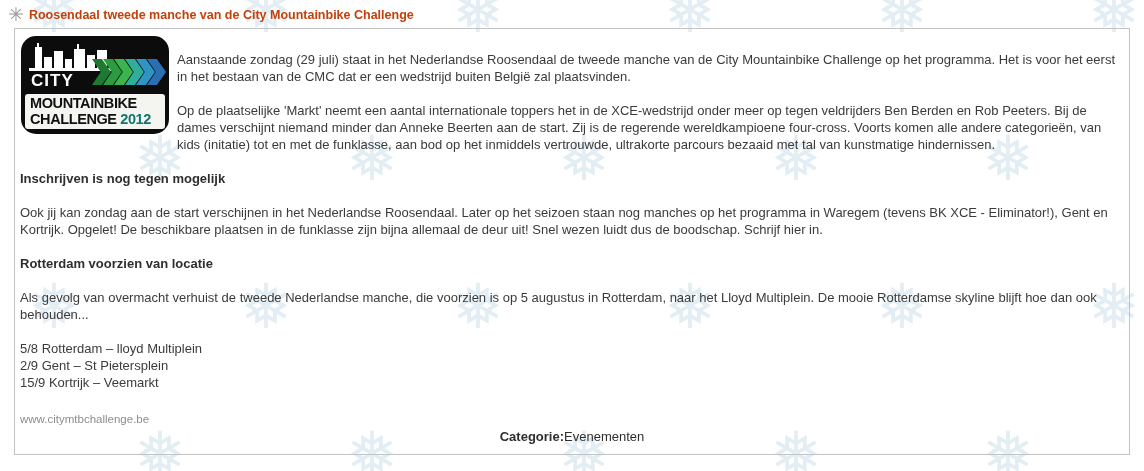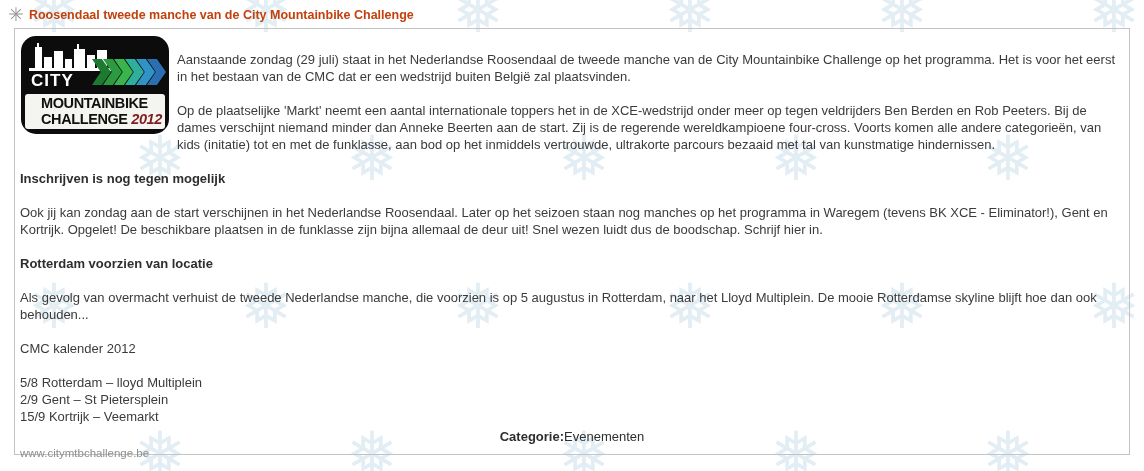--- a/index.html
+++ b/index.html
@@ -44,25 +44,25 @@
     clip-path:polygon(0% 0%,52% 0%,100% 50%,52% 100%,0% 100%,46% 50%);
   }
   .chevrons i:nth-child(1){background:#1f7a31;}
   .chevrons i:nth-child(2){background:#2c9a40;}
   .chevrons i:nth-child(3){background:#3ab44d;}
   .chevrons i:nth-child(4){background:#2fae9b;}
   .chevrons i:nth-child(5){background:#2f93c6;}
   .chevrons i:nth-child(6){background:#2b6fb2;}
   .logo .plate{
     position:absolute;left:4px;right:4px;bottom:5px;height:34px;
-    background:#f4f4f1;border-radius:3px;padding:1px 4px 0 16px;
+    background:#f4f4f1;border-radius:3px;padding:1px 4px 0 5px;
     color:#101010;font-weight:bold;font-size:14.5px;line-height:16px;
     letter-spacing:-0.4px;white-space:nowrap;
   }
-  .logo .year{color:#7f1d1d;font-style:italic;}
+  .logo .year{color:#0f766e;}
   
   .para{margin:0 0 17px 0;}
   .para.first{margin-top:17px;}
   h3.subhead{
     font-size:13px;font-weight:bold;color:#2e2e2e;
     margin:0 0 17px 0;clear:both;
   }
   .cal-line{margin:0;}
   .website{
     margin-top:20px;font-size:11.5px;color:#8d8d8d;cursor:pointer;
@@ -141,21 +141,20 @@
 
   <p class="para first">Aanstaande zondag (29 juli) staat in het Nederlandse Roosendaal de tweede manche van de City Mountainbike Challenge op het programma. Het is voor het eerst in het bestaan van de CMC dat er een wedstrijd buiten België zal plaatsvinden.</p>
   <p class="para">Op de plaatselijke 'Markt' neemt een aantal internationale toppers het in de XCE-wedstrijd onder meer op tegen veldrijders Ben Berden en Rob Peeters. Bij de dames verschijnt niemand minder dan Anneke Beerten aan de start. Zij is de regerende wereldkampioene four-cross. Voorts komen alle andere categorieën, van kids (initatie) tot en met de funklasse, aan bod op het inmiddels vertrouwde, ultrakorte parcours bezaaid met tal van kunstmatige hindernissen.</p>
 
   <h3 class="subhead">Inschrijven is nog tegen mogelijk</h3>
   <p class="para">Ook jij kan zondag aan de start verschijnen in het Nederlandse Roosendaal. Later op het seizoen staan nog manches op het programma in Waregem (tevens BK XCE - Eliminator!), Gent en Kortrijk. Opgelet! De beschikbare plaatsen in de funklasse zijn bijna allemaal de deur uit! Snel wezen luidt dus de boodschap. Schrijf hier in.</p>
 
   <h3 class="subhead">Rotterdam voorzien van locatie</h3>
   <p class="para">Als gevolg van overmacht verhuist de tweede Nederlandse manche, die voorzien is op 5 augustus in Rotterdam, naar het Lloyd Multiplein. De mooie Rotterdamse skyline blijft hoe dan ook behouden...</p>
 
-  <p class="para">CMC kalender 2012</p>
   <div class="cal-line">5/8 Rotterdam – lloyd Multiplein</div>
   <div class="cal-line">2/9 Gent – St Pietersplein</div>
   <div class="cal-line">15/9 Kortrijk – Veemarkt</div>
 
   <div class="website">www.citymtbchallenge.be</div>
 
   <div class="footer-cat"><b>Categorie:</b><span class="cat-value">Evenementen</span></div>
 </div>
 
 </body></html>

